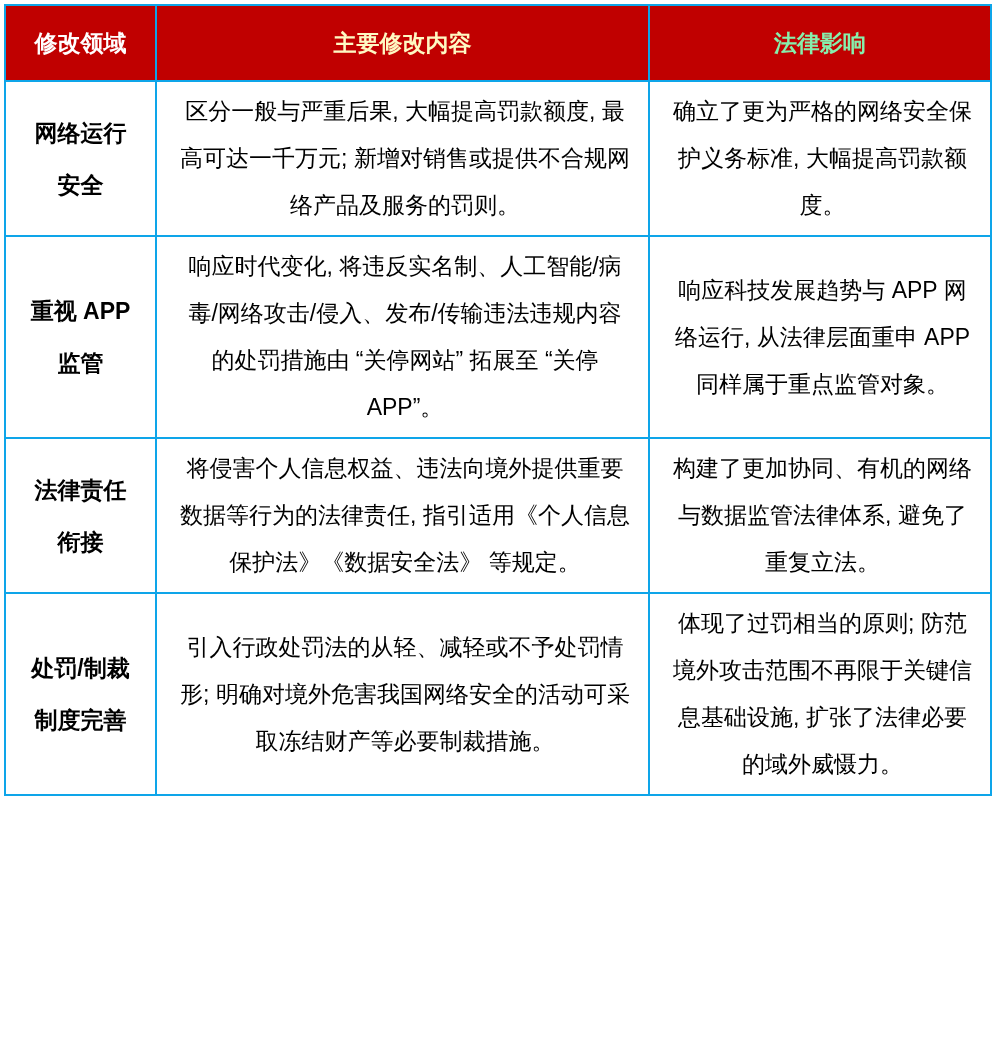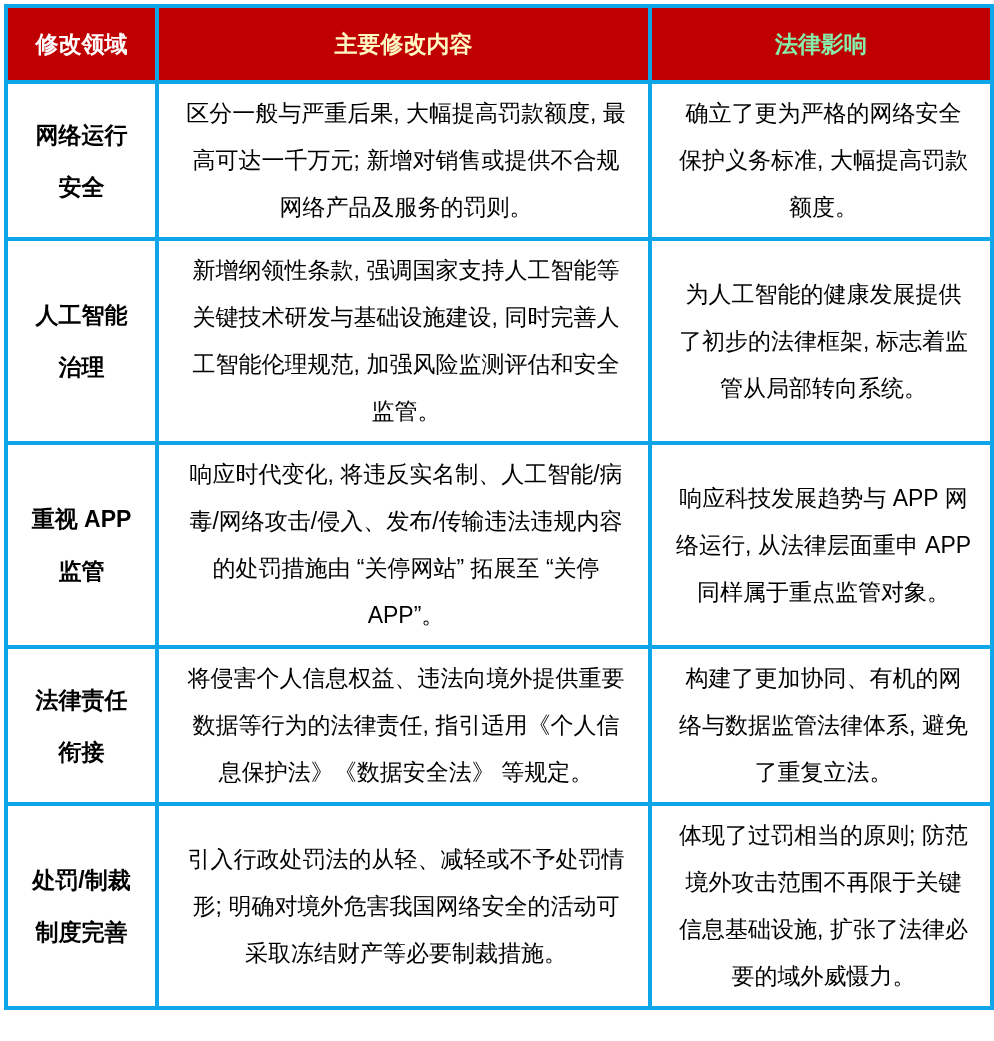--- a/index.html
+++ b/index.html
@@ -18,21 +18,21 @@
   table.rev-table {
     border-collapse: collapse;
     table-layout: fixed;
     width: 986px;
   }
   col.c-area   { width: 151px; }
   col.c-main   { width: 493px; }
   col.c-impact { width: 342px; }
 
   th, td {
-    border: 4px solid #0ea5e9;
+    border: 2px solid #0ea5e9;
     vertical-align: middle;
     font-size: 23px;
   }
 
   
   thead th {
     height: 76px;
     font-weight: bold;
     text-align: center;
     padding: 0;
@@ -82,26 +82,20 @@
         <th class="hdr" style="background: rgb(192, 0, 0); color: #86efac;">法律影响</th>
       </tr>
     </thead>
     <tbody>
       <tr class="r1">
         <td class="area-cell">网络运行
 安全</td>
         <td class="text-cell">区分一般与严重后果, 大幅提高罚款额度, 最高可达一千万元; 新增对销售或提供不合规网络产品及服务的罚则。</td>
         <td class="text-cell">确立了更为严格的网络安全保护义务标准, 大幅提高罚款额度。</td>
       </tr>
-      <tr class="r3">
-        <td class="area-cell">人工智能
-治理</td>
-        <td class="text-cell">新增纲领性条款, 强调国家支持人工智能等关键技术研发与基础设施建设, 同时完善人工智能伦理规范, 加强风险监测评估和安全监管。</td>
-        <td class="text-cell">为人工智能的健康发展提供了初步的法律框架, 标志着监管从局部转向系统。</td>
-      </tr>
       <tr class="r4">
         <td class="area-cell">重视 APP
 监管</td>
         <td class="text-cell">响应时代变化, 将违反实名制、人工智能/病毒/网络攻击/侵入、发布/传输违法违规内容的处罚措施由 “关停网站” 拓展至 “关停 APP”。</td>
         <td class="text-cell">响应科技发展趋势与 APP 网络运行, 从法律层面重申 APP 同样属于重点监管对象。</td>
       </tr>
       <tr class="r5">
         <td class="area-cell">法律责任
 衔接</td>
         <td class="text-cell">将侵害个人信息权益、违法向境外提供重要数据等行为的法律责任, 指引适用《个人信息保护法》《数据安全法》 等规定。</td>

